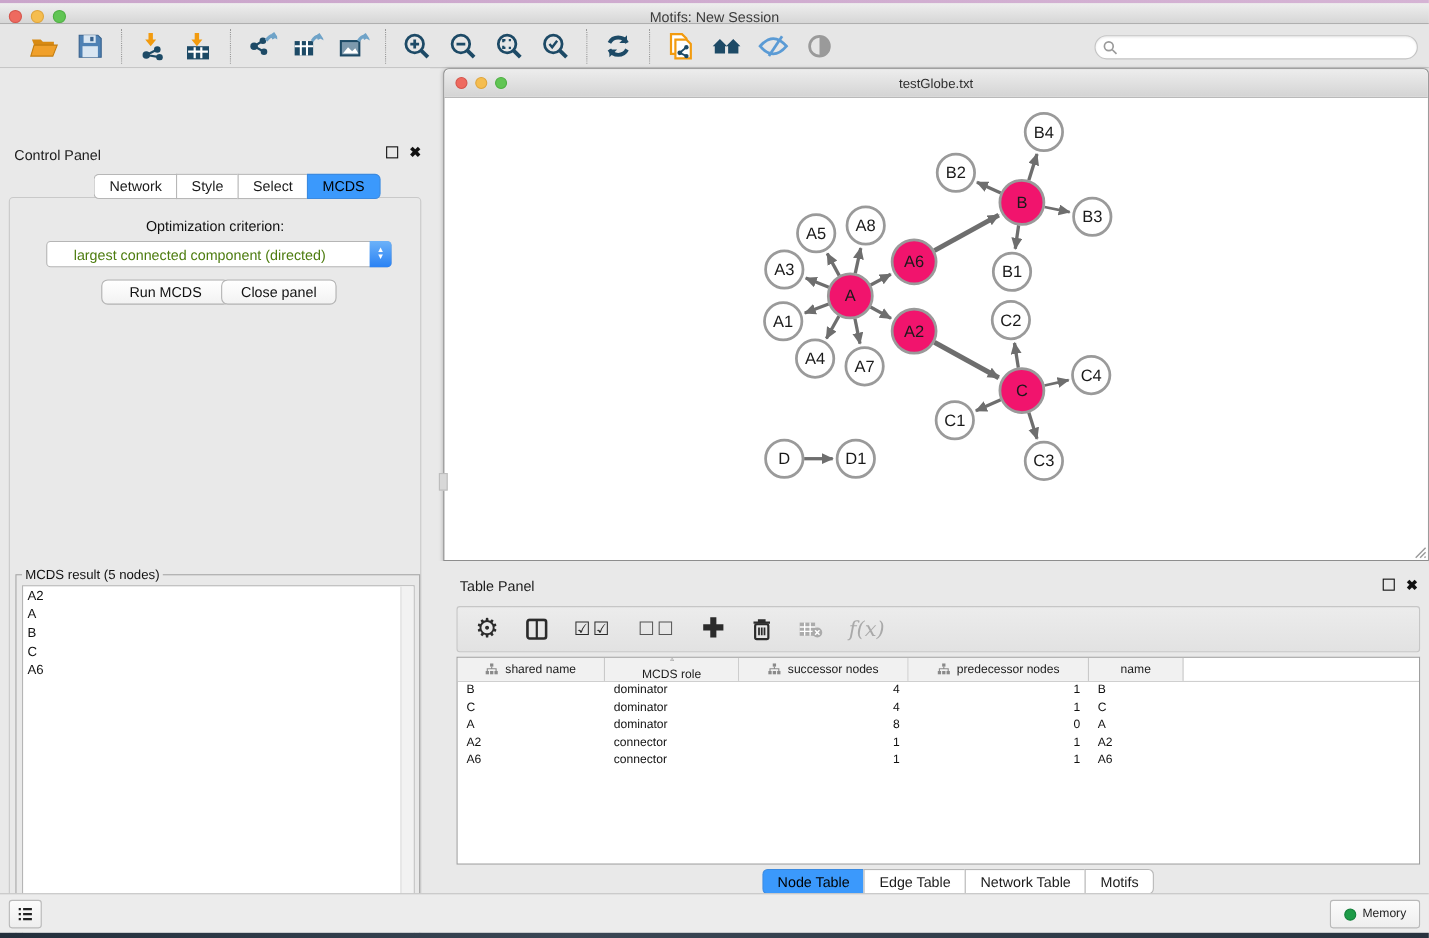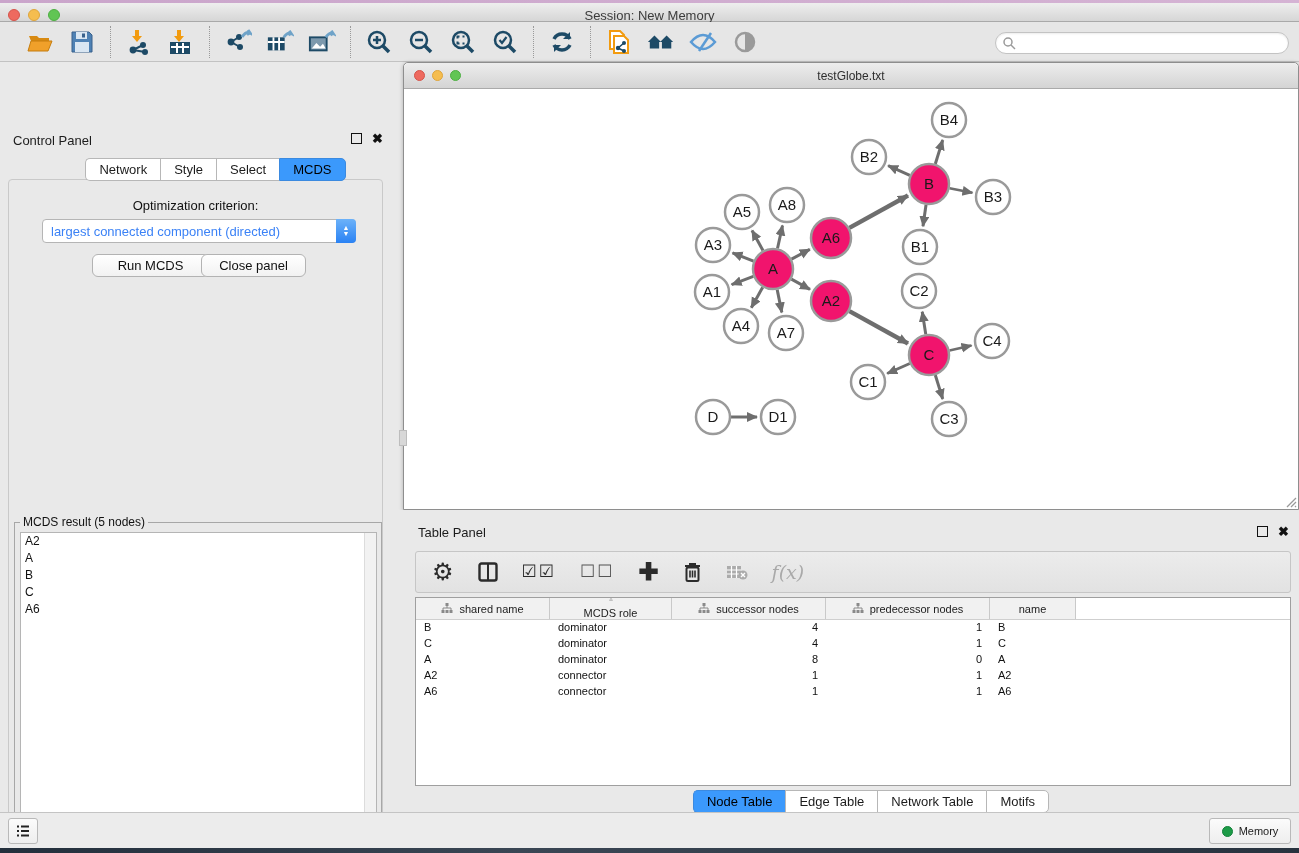--- a/index.html
+++ b/index.html
@@ -45,21 +45,21 @@
     border:1px solid #b7b7b7; border-right:none; cursor:default; }
   .seg-tab:first-child { border-radius:5px 0 0 5px;margin-left:40px; }
   .seg-tab:last-child { border-radius:0 5px 5px 0; border-right:1px solid #b7b7b7; }
   .seg-tab.active { background:#3b99fc; color:#000000; border-color:#3b8ae0; }
 
   #cp-card { left:8px; top:117px; width:375px; height:689px; background:#e9e9e9;
     border:1px solid #c9c9c9; border-radius:4px; }
   #opt-label { left:0; top:136px; width:391px; text-align:center; font-size:13px; color:#111; }
   #mcds-dropdown { left:42px; top:157px; width:314px; height:24px; background:#ffffff;
     border:1px solid #b5b5b5; border-radius:4px; display:flex; align-items:center; cursor:default; }
-  #mcds-dropdown .dd-text { flex:1; font-size:13px; color:#3b82f6; padding-left:8px; white-space:nowrap; }
+  #mcds-dropdown .dd-text { flex:1; font-size:13px; color:#4d7c0f; padding-left:24px; white-space:nowrap; }
   .dd-stepper { width:20px; height:24px; margin:-1px -1px -1px 0; border-radius:0 4px 4px 0;
     background:linear-gradient(#6cb2f9,#2a82f4); display:flex; flex-direction:column;
     align-items:center; justify-content:center; color:#fff; }
   .dd-stepper span { font-size:7px; line-height:6px; }
   .mac-btn { position:absolute; height:23px; background:linear-gradient(#ffffff,#f2f2f2);
     border:1px solid #b3b3b3; border-radius:6px; font-size:13px; color:#111;
     display:flex; align-items:center; justify-content:center; cursor:default; }
   #run-btn  { left:92px;  top:192px; width:117px; }
   #closep-btn { left:201px; top:192px; width:105px; }
 
@@ -128,21 +128,21 @@
 </head>
 <body>
 
 <div id="desktop-strip-top" class="abs"></div>
 <div id="mac-titlebar" class="abs">
   <div id="mac-lights" class="abs">
     <span class="traffic t-red"></span>
     <span class="traffic t-yel"></span>
     <span class="traffic t-grn"></span>
   </div>
-  <div id="session-title" class="abs">Session: New Memory</div>
+  <div id="session-title" class="abs">Motifs: New Session</div>
 </div>
 
 <div id="toolbar" class="abs">
   <div class="tb-group">
     <span class="tb-btn">
       <svg width="26" height="24" viewBox="0 0 26 24">
           <path d="M2 6 h8 l2 2 h10 v3 H4 z" fill="#d88a12"></path>
           <path d="M4 11 h21 l-4 10 H1 z" fill="#f0a02a" stroke="#c57d0e"></path>
         </svg>
       </span>

